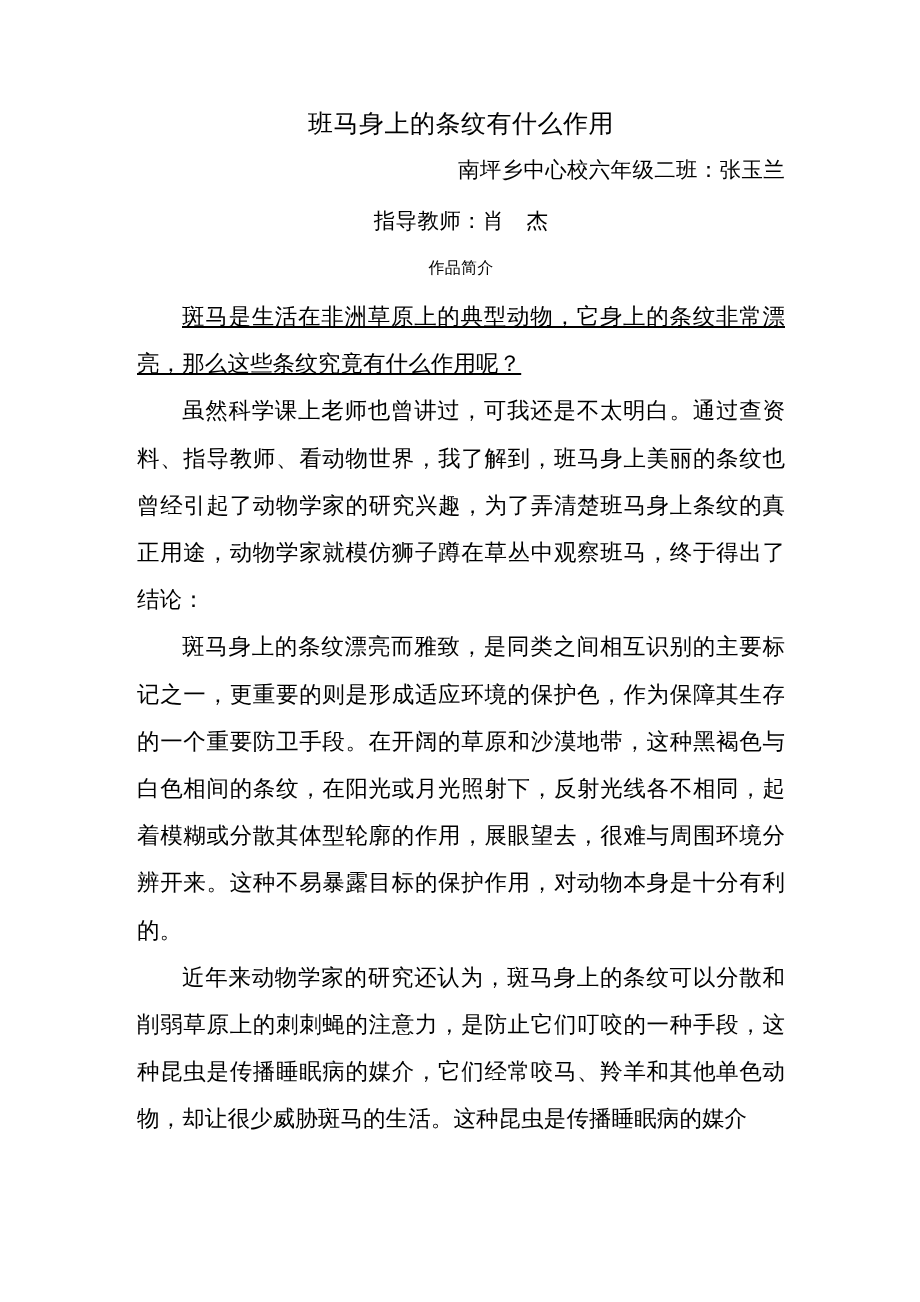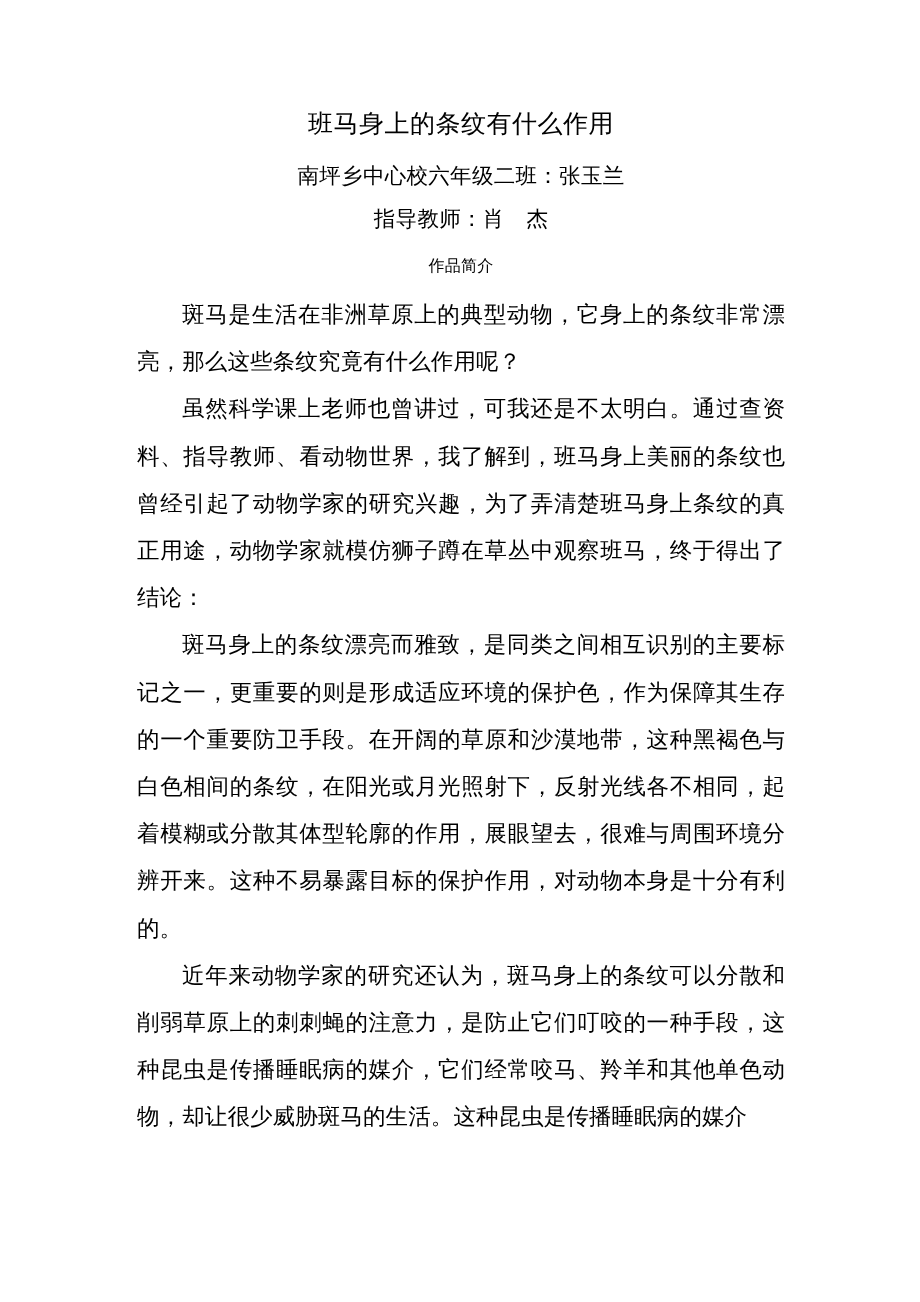--- a/index.html
+++ b/index.html
@@ -38,24 +38,25 @@
   }
   .byline {
     font-size: 21.5px;
     line-height: 40px;
     text-align: center;
     font-weight: normal;
     margin: 0;
     letter-spacing: 0.3px;
   }
   .byline-school {
-    margin-top: 12px;
+    margin-top: 6px;
+    text-align: right;
   }
   .byline-teacher {
-    margin-top: 3px;
+    margin-top: 11px;
   }
   .section-heading {
     font-size: 16px;
     line-height: 36px;
     text-align: center;
     font-weight: normal;
     margin: 0;
     margin-top: 9px;
     letter-spacing: 0.2px;
   }
@@ -65,20 +66,21 @@
     text-align: justify;
     text-justify: inter-ideograph;
     text-align-last: left;
     margin: 0;
     text-indent: 45px;
     letter-spacing: 0.1px;
     word-break: break-all;
   }
   .body-para.first {
     margin-top: 7px;
+    text-decoration: underline;
   }
 </style>
 </head>
 <body>
 
 <div class="page">
   <div class="content">
 
     <h1 class="doc-title">班马身上的条纹有什么作用</h1>
 

